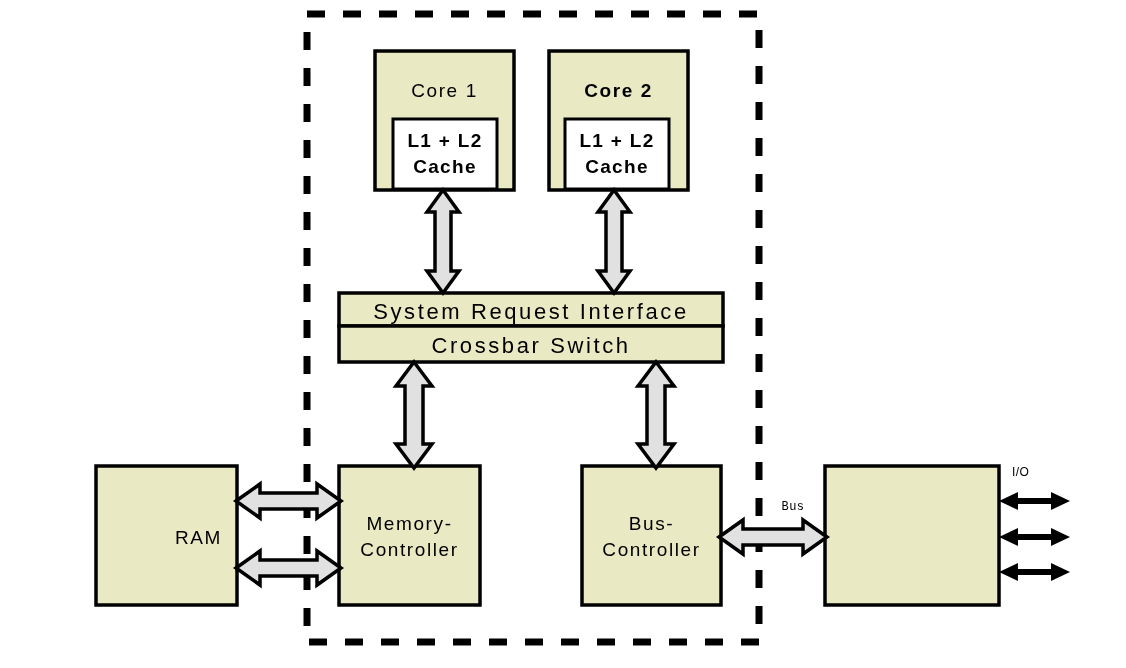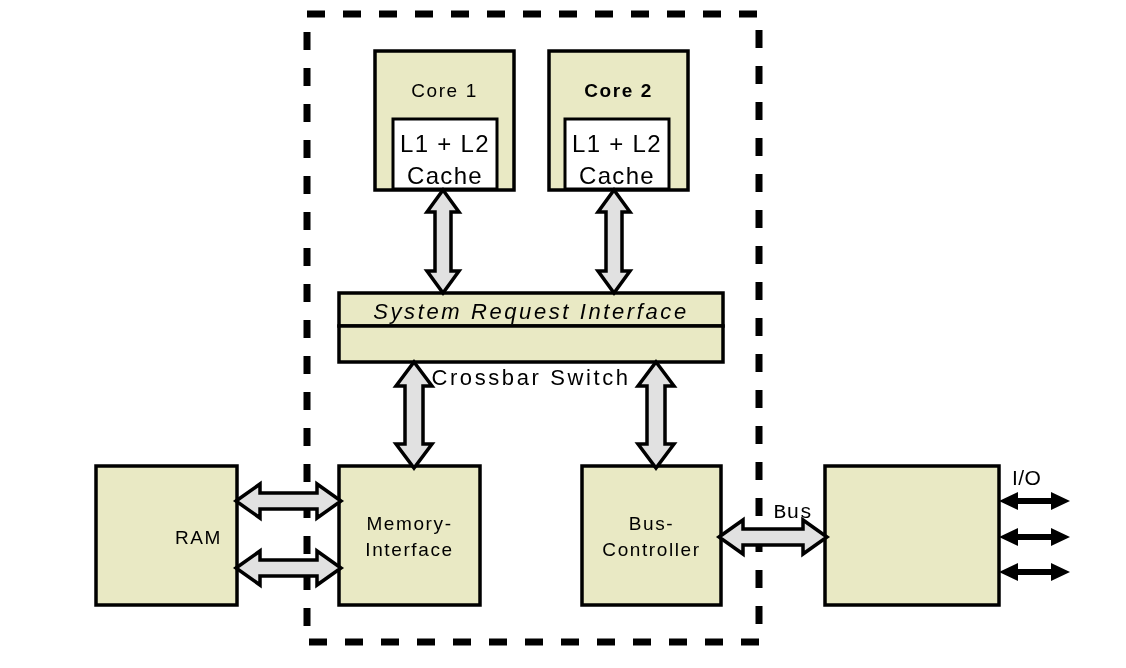--- a/index.html
+++ b/index.html
@@ -31,24 +31,24 @@
   .lbl {
     position: absolute;
     color: #000000;
     text-align: center;
     letter-spacing: 1.6px;
     line-height: 1.35;
     white-space: pre;
     pointer-events: none;
   }
   .lbl-core      { font-size: 19px; }
-  .lbl-cache     { font-size: 24px; letter-spacing: 1.3px; }
+  .lbl-cache     { font-size: 19px; letter-spacing: 1.3px; font-weight: bold; }
   .lbl-bar       { font-size: 22px; letter-spacing: 2.6px; }
   .lbl-bottombox { font-size: 19px; }
-  .lbl-small     { font-size: 21px; letter-spacing: 0.4px; }
+  .lbl-small     { font-size: 12px; letter-spacing: 0.4px; }
 </style>
 </head>
 <body>
 
 <div id="diagram-root">
 
   <svg id="diagram-svg" viewBox="0 0 1126 668" xmlns="http://www.w3.org/2000/svg">
 
     <rect x="291" y="14" width="452" height="628" fill="none" stroke="#000000" stroke-width="7" stroke-dasharray="18 18" stroke-linecap="butt"></rect>
 
@@ -90,28 +90,28 @@
   <div class="lbl lbl-core" style="left:359px; top:78px; width:139px;">Core 1</div>
 
   <div class="lbl lbl-core" style="left:533px; top:78px; width:139px;font-weight:bold;">Core 2</div>
 
   <div class="lbl lbl-cache" style="left:377px; top:128px; width:104px;">L1 + L2
 Cache</div>
 
   <div class="lbl lbl-cache" style="left:549px; top:128px; width:104px;">L1 + L2
 Cache</div>
 
-  <div class="lbl lbl-bar" style="left:323px; top:297px; width:384px;font-style:italic;">System Request Interface</div>
+  <div class="lbl lbl-bar" style="left:323px; top:297px; width:384px;">System Request Interface</div>
 
-  <div class="lbl lbl-bar" style="left:323px; top:331px; width:384px;margin-top:32px;">Crossbar Switch</div>
+  <div class="lbl lbl-bar" style="left:323px; top:331px; width:384px;">Crossbar Switch</div>
 
   <div class="lbl lbl-bottombox" style="left:80px; top:525px; width:141px;margin-left:32px;">RAM</div>
 
   <div class="lbl lbl-bottombox" style="left:323px; top:511px; width:141px;">Memory-
-Interface</div>
+Controller</div>
 
   <div class="lbl lbl-bottombox" style="left:566px; top:511px; width:139px;">Bus-
 Controller</div>
 
 
   <div class="lbl lbl-small" style="left:752px; top:499px; width:50px; text-align:center;font-family:Liberation Mono, monospace;">Bus</div>
 
   <div class="lbl lbl-small" style="left:996px; top:464px; width:50px; text-align:left;">I/O</div>
 
 </div>

